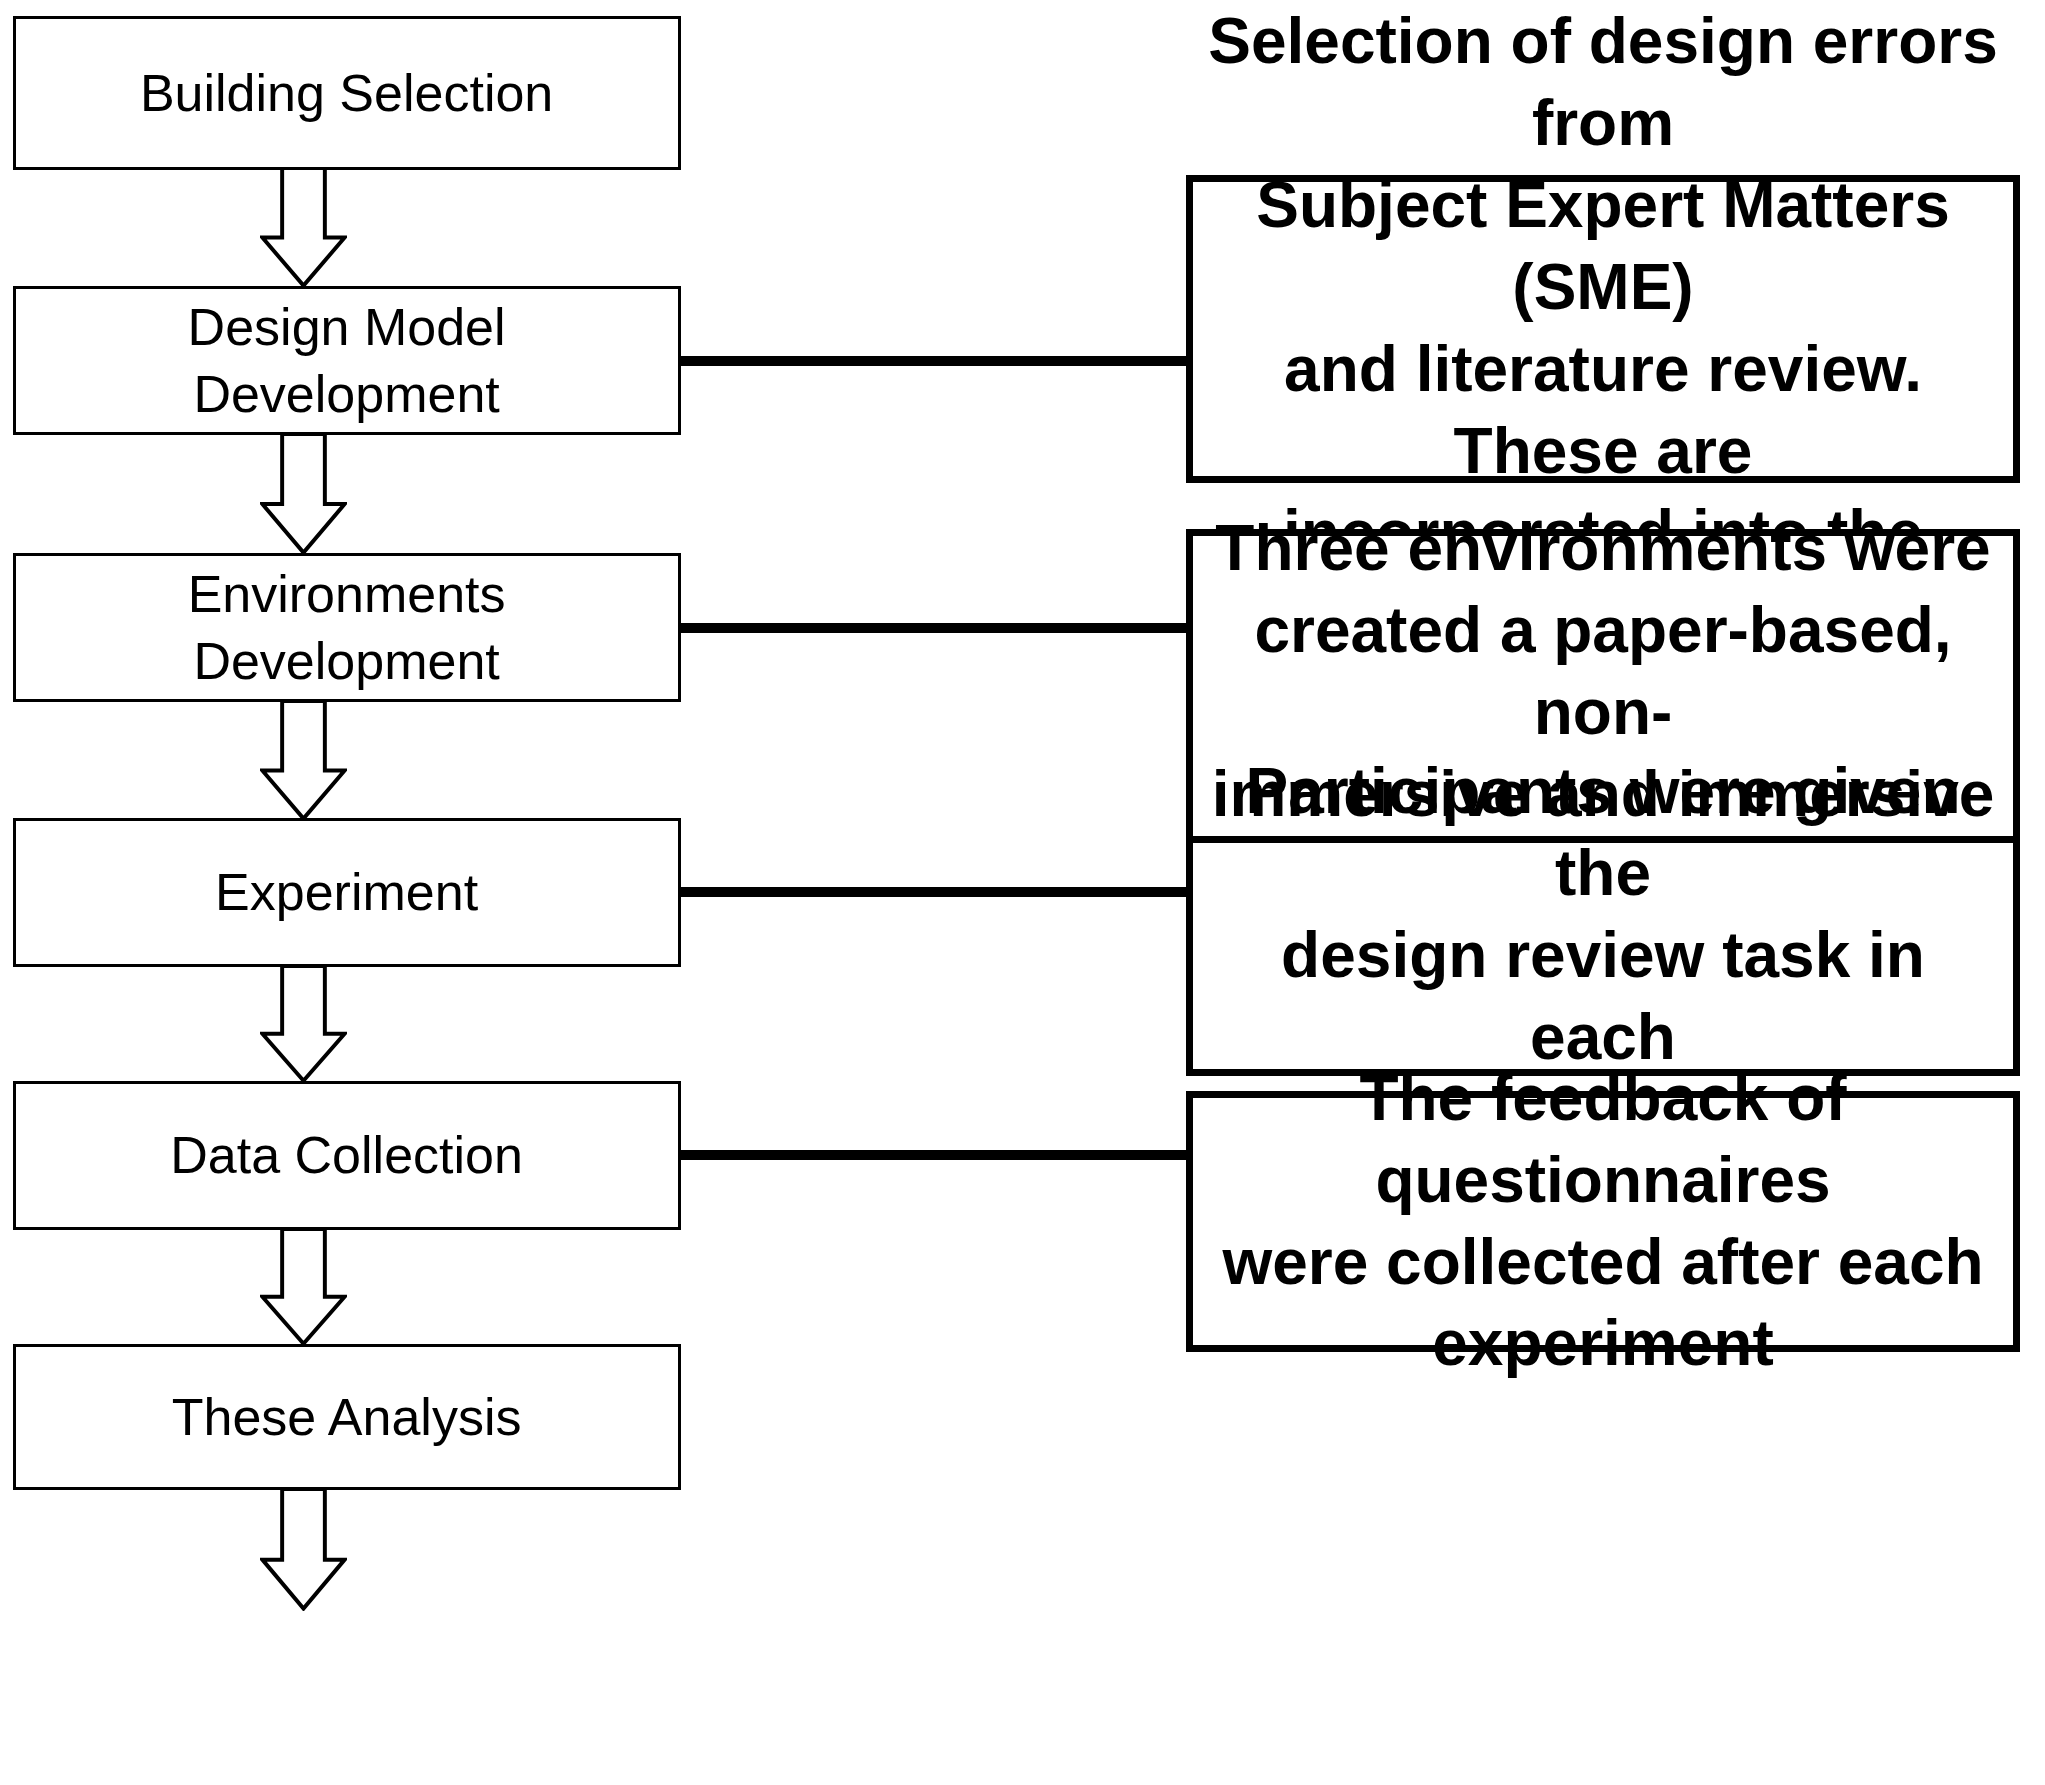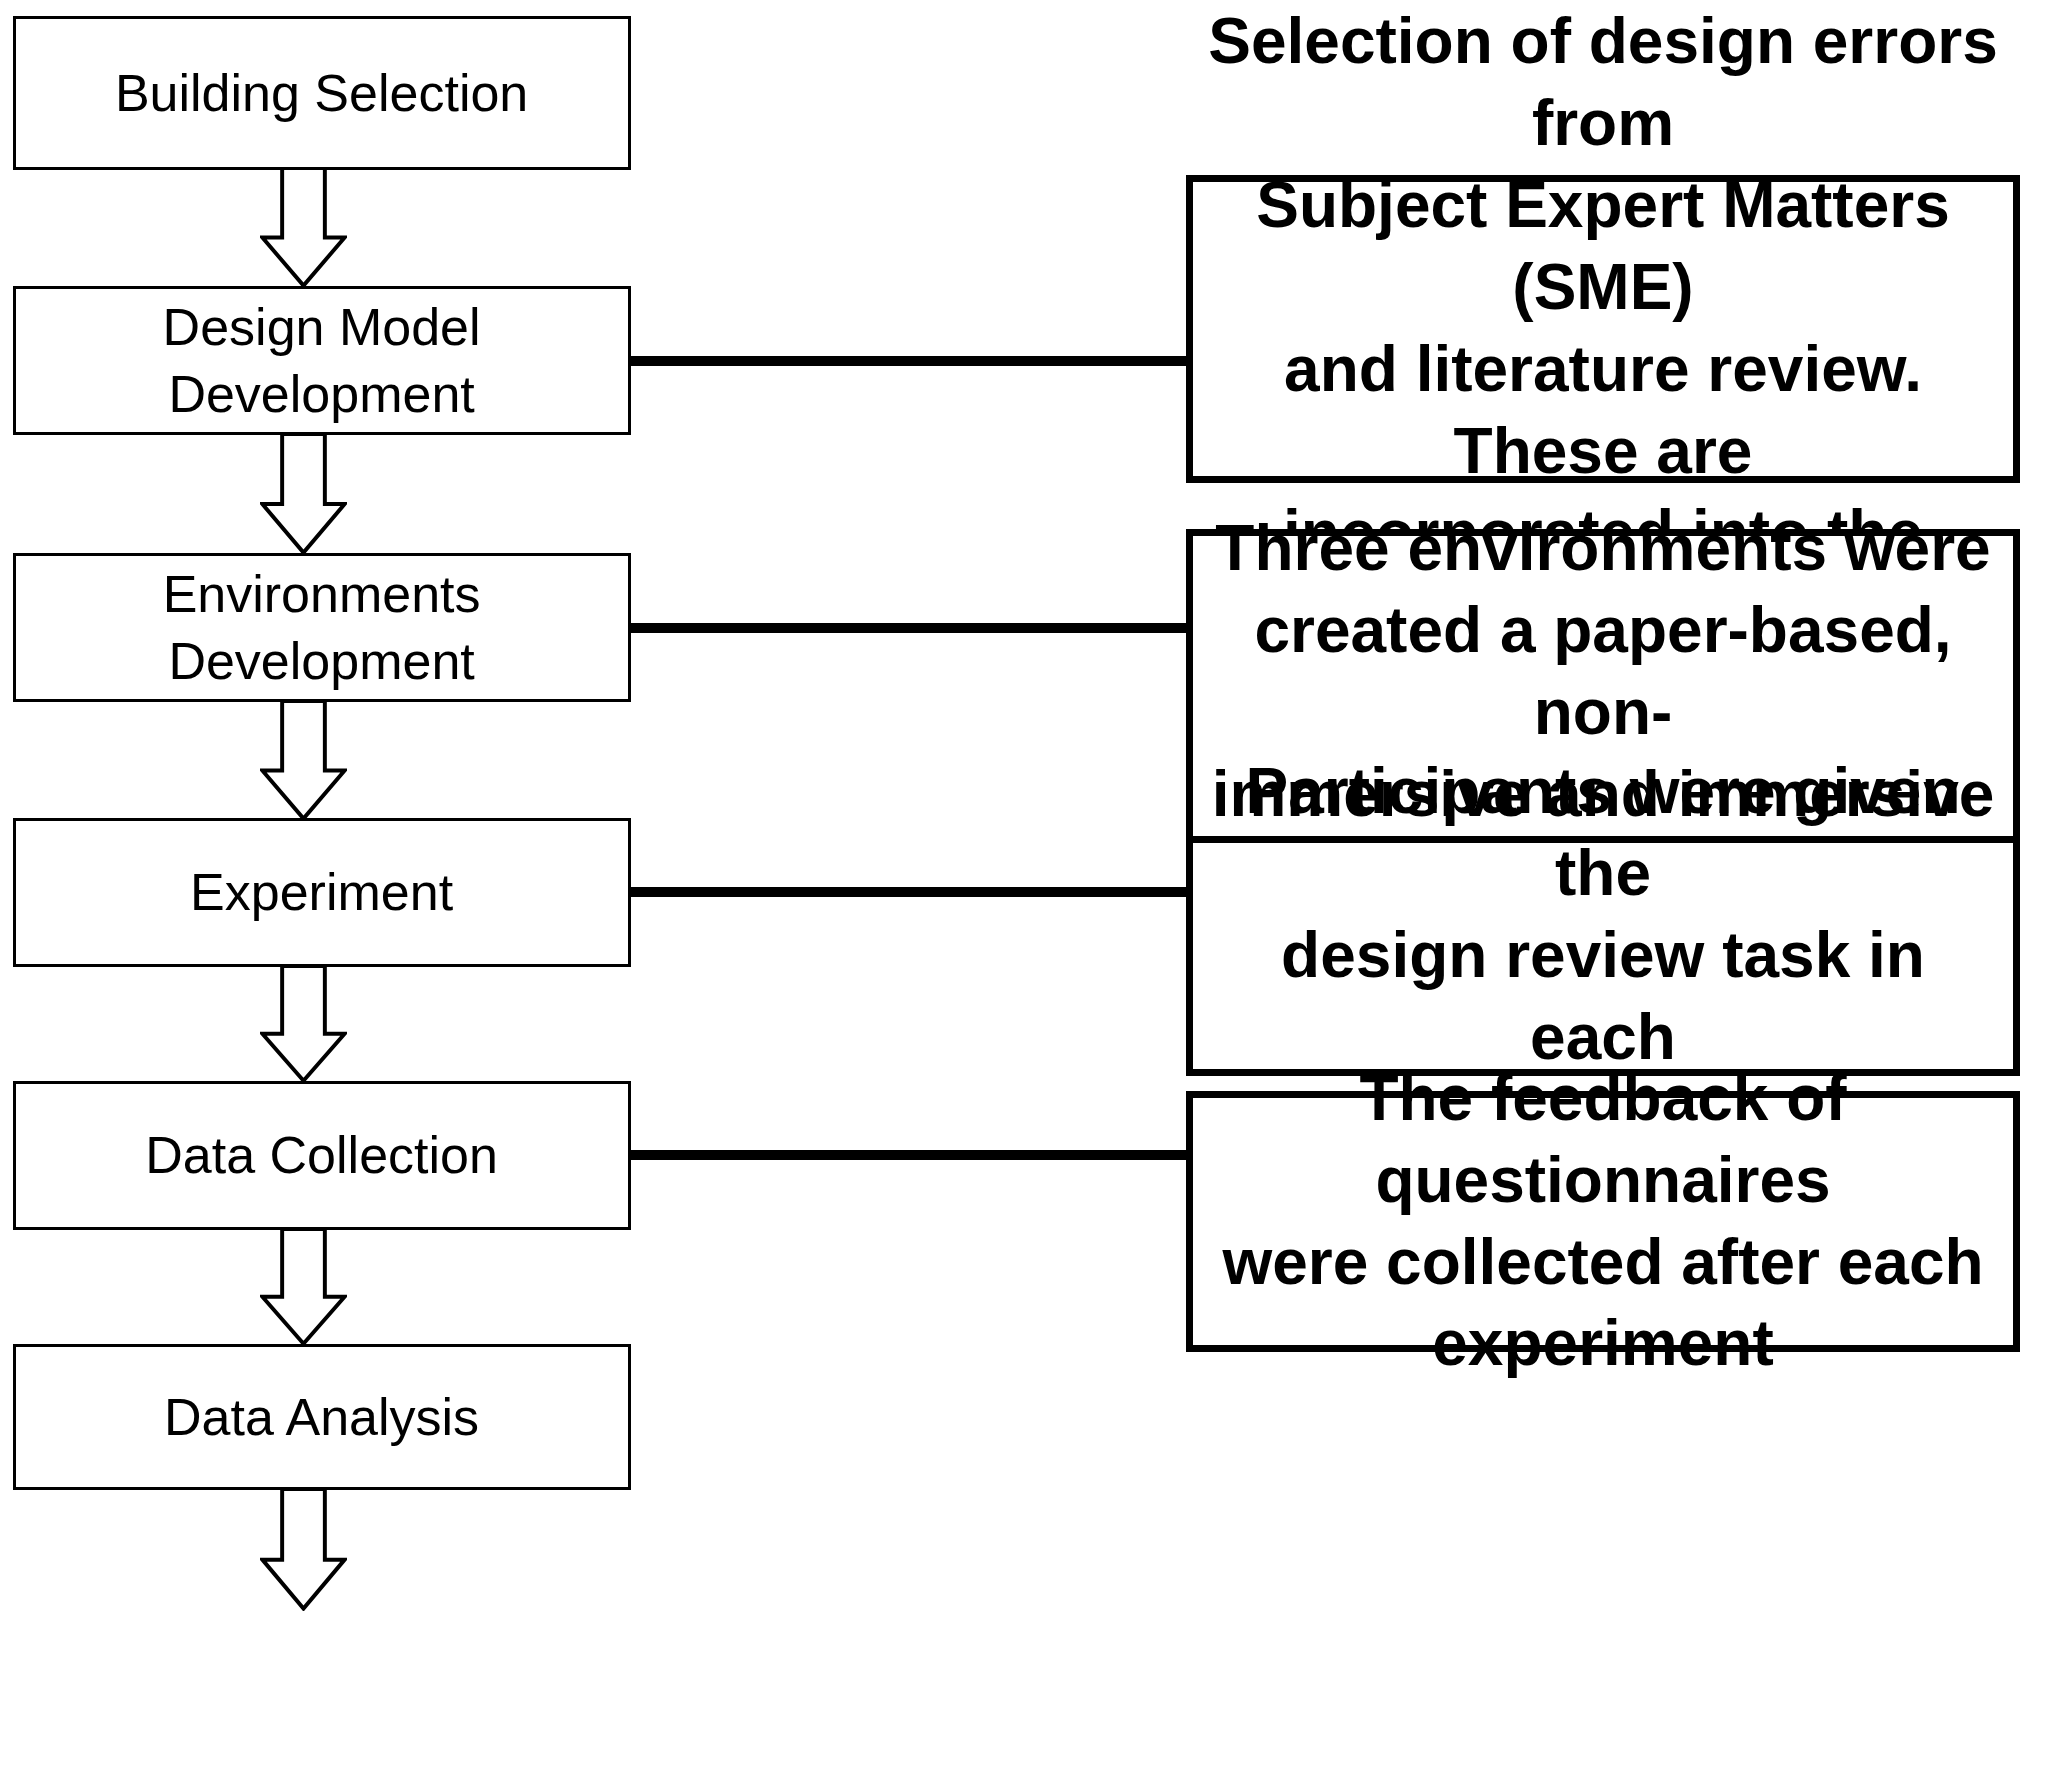--- a/index.html
+++ b/index.html
@@ -11,21 +11,21 @@
     position: relative;
     width: 2046px;
     height: 1786px;
     background: #ffffff;
     font-family: "Liberation Sans", sans-serif;
     color: #000000;
   }
   .step {
     position: absolute;
     left: 12.6px;
-    width: 618px;
+    width: 668px;
     box-sizing: border-box;
     border: 3.9px solid #000000;
     background: #ffffff;
     display: flex;
     align-items: center;
     justify-content: center;
     text-align: center;
     z-index: 2;
   }
   .step .lbl {
@@ -116,21 +116,21 @@
 
   <div class="step" style="top:1081px;height:149px">
     <span class="lbl">Data Collection</span>
   </div>
 
   <svg class="arrow" style="top:1229px;height:117px" viewBox="0 0 110 152" preserveAspectRatio="none">
     <polygon points="28,0 28,88 3,88 55,149 107,88 82,88 82,0"></polygon>
   </svg>
 
   <div class="step" style="top:1344px;height:146px">
-    <span class="lbl">Data Analysis</span>
+    <span class="lbl">These Analysis</span>
   </div>
 
   <svg class="arrow" style="top:1489px;height:122px" viewBox="0 0 110 152" preserveAspectRatio="none">
     <polygon points="28,0 28,88 3,88 55,149 107,88 82,88 82,0"></polygon>
   </svg>
 
 
   <div class="connector" style="top:356px"></div>
   <div class="connector" style="top:623px"></div>
   <div class="connector" style="top:887px"></div>

